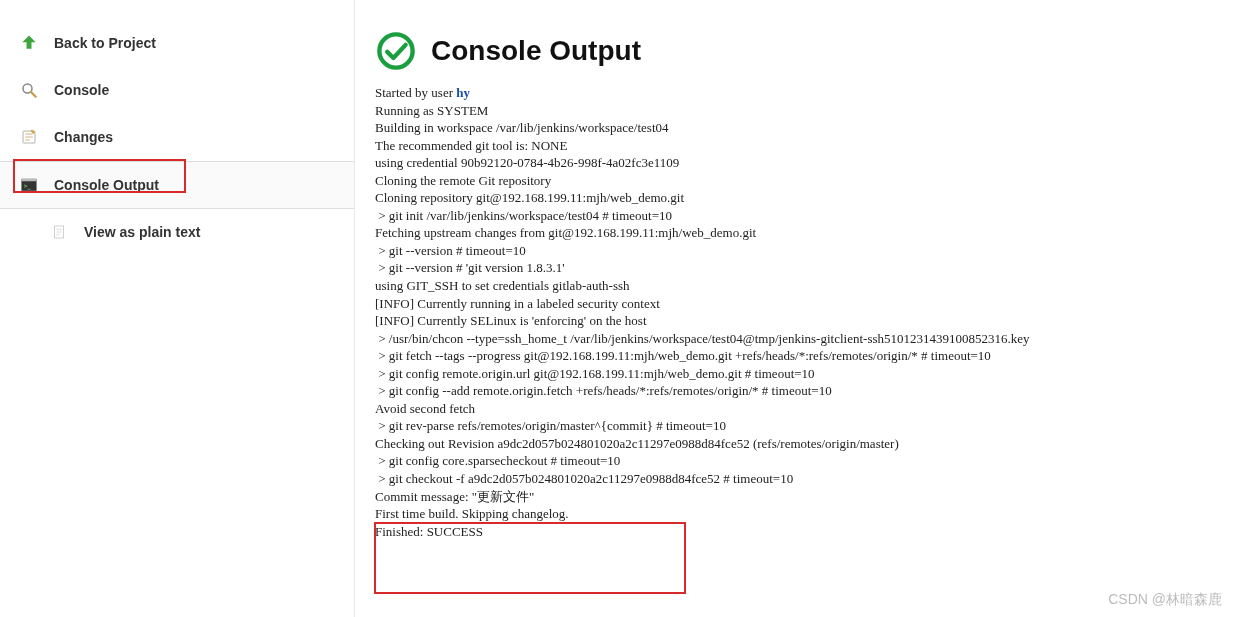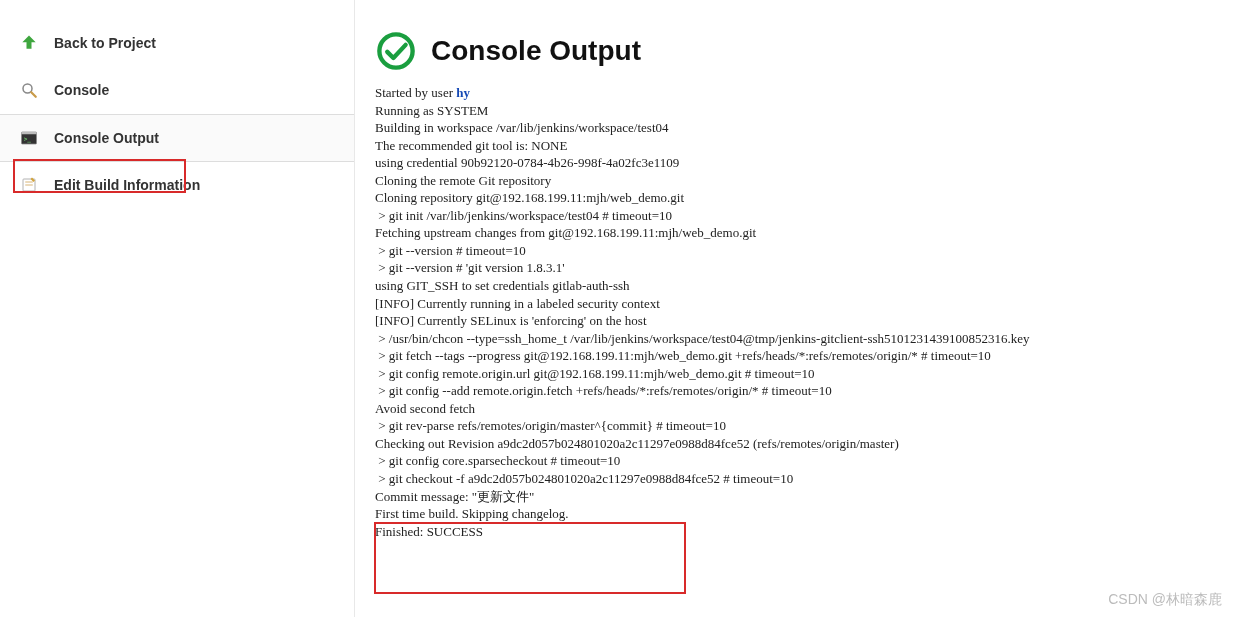--- a/index.html
+++ b/index.html
@@ -36,40 +36,54 @@
     </div>
     <div class="nav-item">
       <span class="icon">
         <svg viewBox="0 0 24 24" width="18" height="18">
             <circle cx="10" cy="10" r="6" fill="none" stroke="#888" stroke-width="2"></circle>
             <line x1="15" y1="15" x2="21" y2="21" stroke="#c99b4a" stroke-width="3" stroke-linecap="round"></line>
           </svg>
       </span>
       <span>Console</span>
     </div>
+    <div class="nav-item">
+      <span class="icon">
+        <svg viewBox="0 0 24 24" width="18" height="18">
+            <rect x="4" y="4" width="16" height="16" rx="1" fill="#fff" stroke="#999"></rect>
+            <line x1="7" y1="8" x2="17" y2="8" stroke="#c99b4a"></line>
+            <line x1="7" y1="12" x2="17" y2="12" stroke="#c99b4a"></line>
+            <line x1="7" y1="16" x2="13" y2="16" stroke="#c99b4a"></line>
+            <path d="M16 2l4 4-2 2-4-4z" fill="#d2a23a"></path>
+          </svg>
+      </span>
+      <span>Changes</span>
+    </div>
     <div class="nav-item active">
       <span class="icon">
         <svg viewBox="0 0 24 24" width="20" height="18">
             <rect x="2" y="4" width="20" height="16" rx="1" fill="#333" stroke="#888"></rect>
             <rect x="2" y="4" width="20" height="3" fill="#bbb"></rect>
             <text x="5" y="16" fill="#6ec16e" font-size="8" font-family="monospace">&gt;_</text>
           </svg>
       </span>
       <span>Console Output</span>
     </div>
-    <div class="nav-item">
-      <span class="icon">
-        <svg viewBox="0 0 24 24" width="18" height="18">
-            <rect x="4" y="4" width="16" height="16" rx="1" fill="#fff" stroke="#999"></rect>
-            <line x1="7" y1="8" x2="17" y2="8" stroke="#c99b4a"></line>
-            <line x1="7" y1="12" x2="17" y2="12" stroke="#c99b4a"></line>
-            <path d="M16 2l4 4-2 2-4-4z" fill="#d2a23a"></path>
-          </svg>
-      </span>
-      <span>Edit Build Information</span>
+    <div class="active-wrap">
+      <div class="nav-item nav-sub">
+        <span class="icon">
+          <svg viewBox="0 0 24 24" width="16" height="18">
+              <rect x="5" y="3" width="14" height="18" fill="#fff" stroke="#bbb"></rect>
+              <line x1="8" y1="8" x2="16" y2="8" stroke="#ccc"></line>
+              <line x1="8" y1="12" x2="16" y2="12" stroke="#ccc"></line>
+              <line x1="8" y1="16" x2="13" y2="16" stroke="#ccc"></line>
+            </svg>
+        </span>
+        <span>View as plain text</span>
+      </div>
     </div>
   </div>
 
   <div class="content">
     <div class="title-row">
       <span class="success-icon">
         <svg viewBox="0 0 48 48" width="42" height="42">
             <circle cx="24" cy="24" r="19" fill="none" stroke="#1a9e3f" stroke-width="5"></circle>
             <path d="M14 25l7 7 14-15" fill="none" stroke="#1a9e3f" stroke-width="5" stroke-linecap="round" stroke-linejoin="round"></path>
           </svg>

